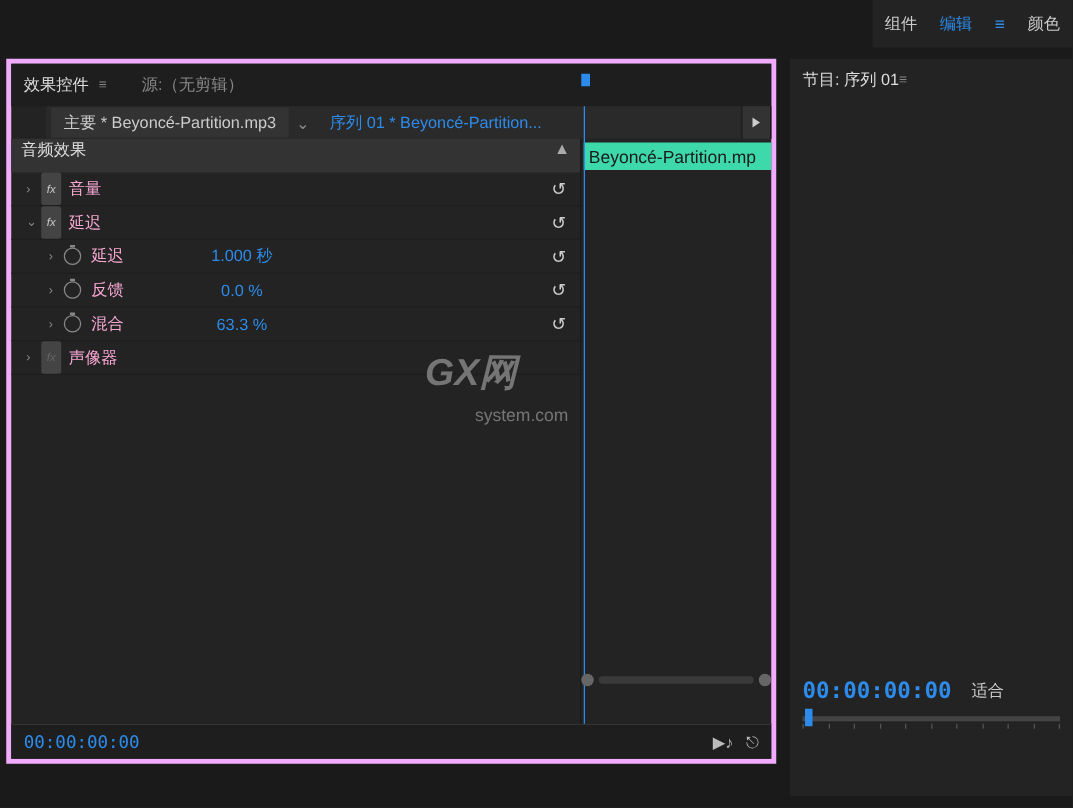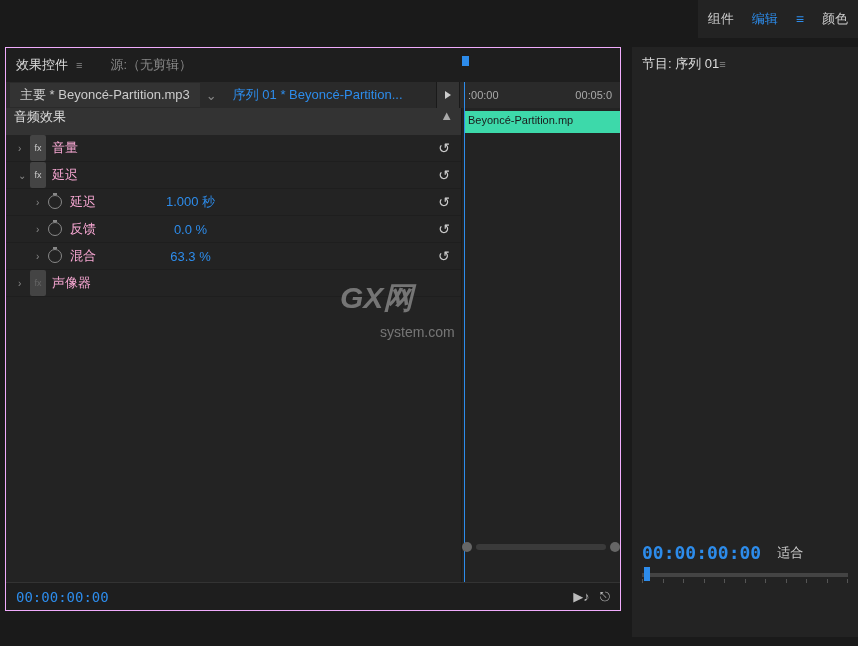--- a/index.html
+++ b/index.html
@@ -27,21 +27,21 @@
     .top-tab { color: #ccc; cursor: pointer; }
     .top-tab.active { color: #2d8ceb; }
     .tab-menu-icon { color: #2d8ceb; font-size: 14px; }
     
     .left-panel {
       position: absolute;
       left: 5px;
       top: 47px;
       width: 616px;
       height: 564px;
-      border: 1px solid #f0abfc;
+      border: 4px solid #f0abfc;
       background: #232323;
       display: flex;
       flex-direction: column;
     }
     .panel-header {
       height: 34px;
       display: flex;
       align-items: center;
       padding: 0 10px;
       gap: 8px;
@@ -55,20 +55,21 @@
       flex: 1;
       display: flex;
       flex-direction: column;
       position: relative;
     }
     .clip-row {
       height: 26px;
       display: flex;
       align-items: center;
       background: #2a2a2a;
+      margin-left: 28px;
     }
     .clip-tab {
       background: #333;
       padding: 3px 10px;
       color: #ccc;
       margin-left: 4px;
       display: flex;
       align-items: center;
     }
     .clip-tab2 {
@@ -122,21 +123,21 @@
       position: relative;
     }
     .clip-bar {
       position: absolute;
       top: 3px;
       left: 2px;
       right: 0;
       height: 22px;
       background: #3dd9aa;
       color: #1a1a1a;
-      font-size: 11px;
+      font-size: 14px;
       padding: 3px 4px;
       overflow: hidden;
       white-space: nowrap;
     }
     .playhead {
       position: absolute;
       left: 2px;
       top: -26px;
       bottom: 0;
       width: 1px;
@@ -172,20 +173,21 @@
     }
     .expand-caret {
       width: 12px;
       color: #888;
       font-size: 10px;
     }
     .fx-badge {
       width: 16px;
       height: 26px;
       font-size: 9px;
+      font-style: italic;
       background: #444;
       color: #ccc;
       display: inline-flex;
       align-items: center;
       justify-content: center;
       margin-right: 6px;
       border-radius: 2px;
     }
     .fx-badge.dim { color: #666; }
     .stopwatch {
@@ -361,24 +363,20 @@
   <div class="main-area">
     <div class="clip-row">
       <div class="clip-tab">
         <span>主要 * Beyoncé-Partition.mp3</span>
       </div>
       <span class="dropdown-caret">⌄</span>
       <span class="clip-tab2">序列 01 * Beyoncé-Partition...</span>
       <div class="play-btn">
         <div class="play-triangle"></div>
       </div>
-      <div class="timeline-header">
-        <span>:00:00</span>
-        <span>00:05:0</span>
-      </div>
     </div>
 
     <div class="effects-container">
       <div class="params-col">
         <div class="section-header">
           <span>音频效果</span>
           <span class="tri">▲</span>
         </div>
 
         <div class="param-row">

